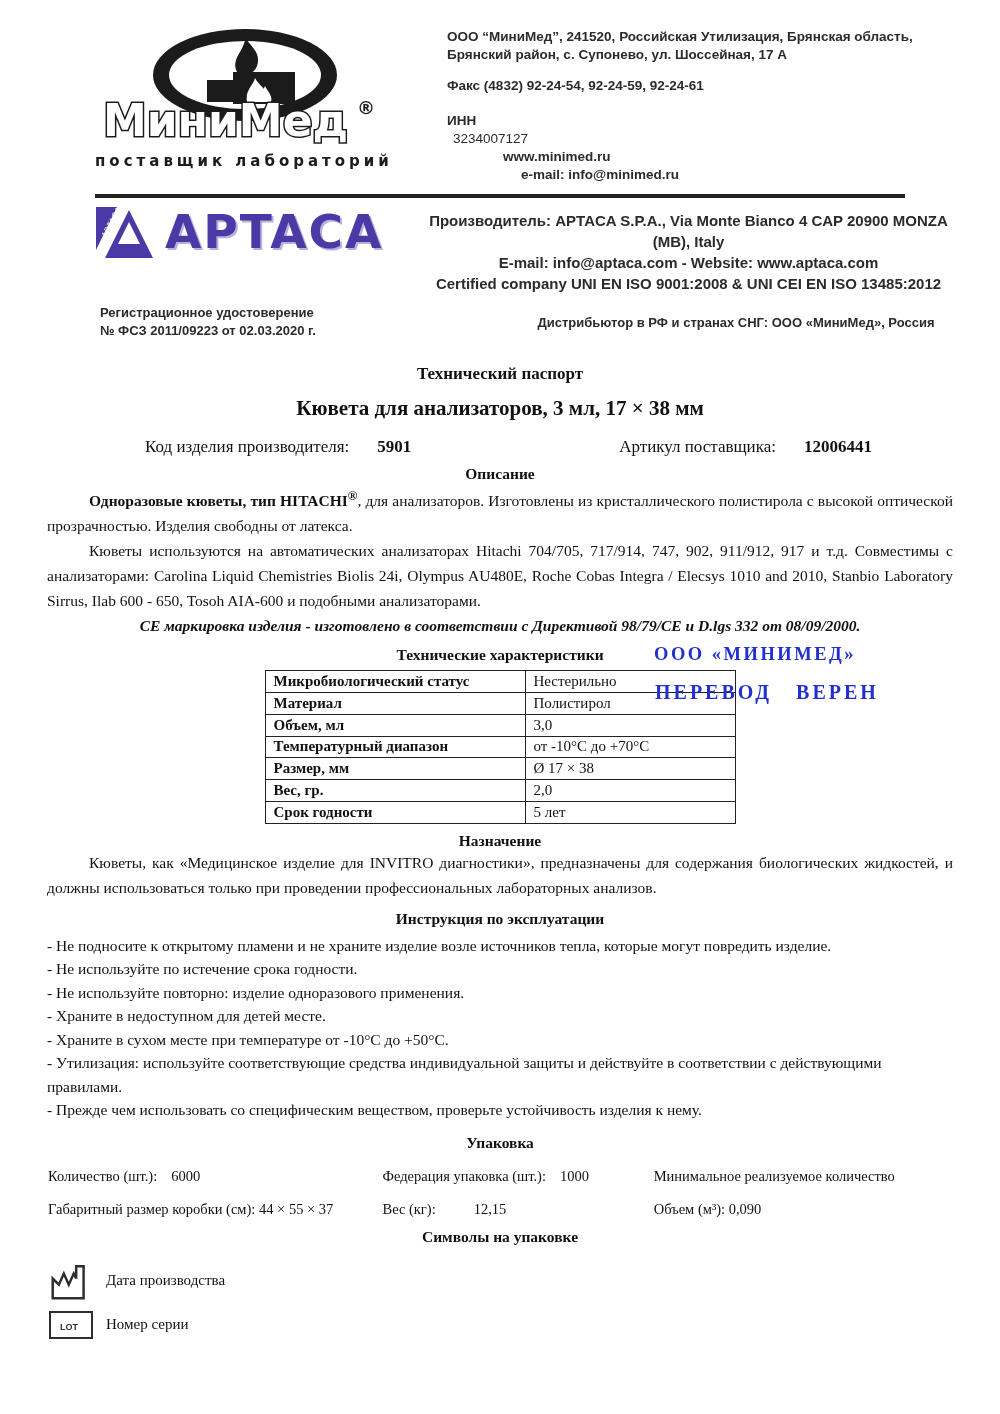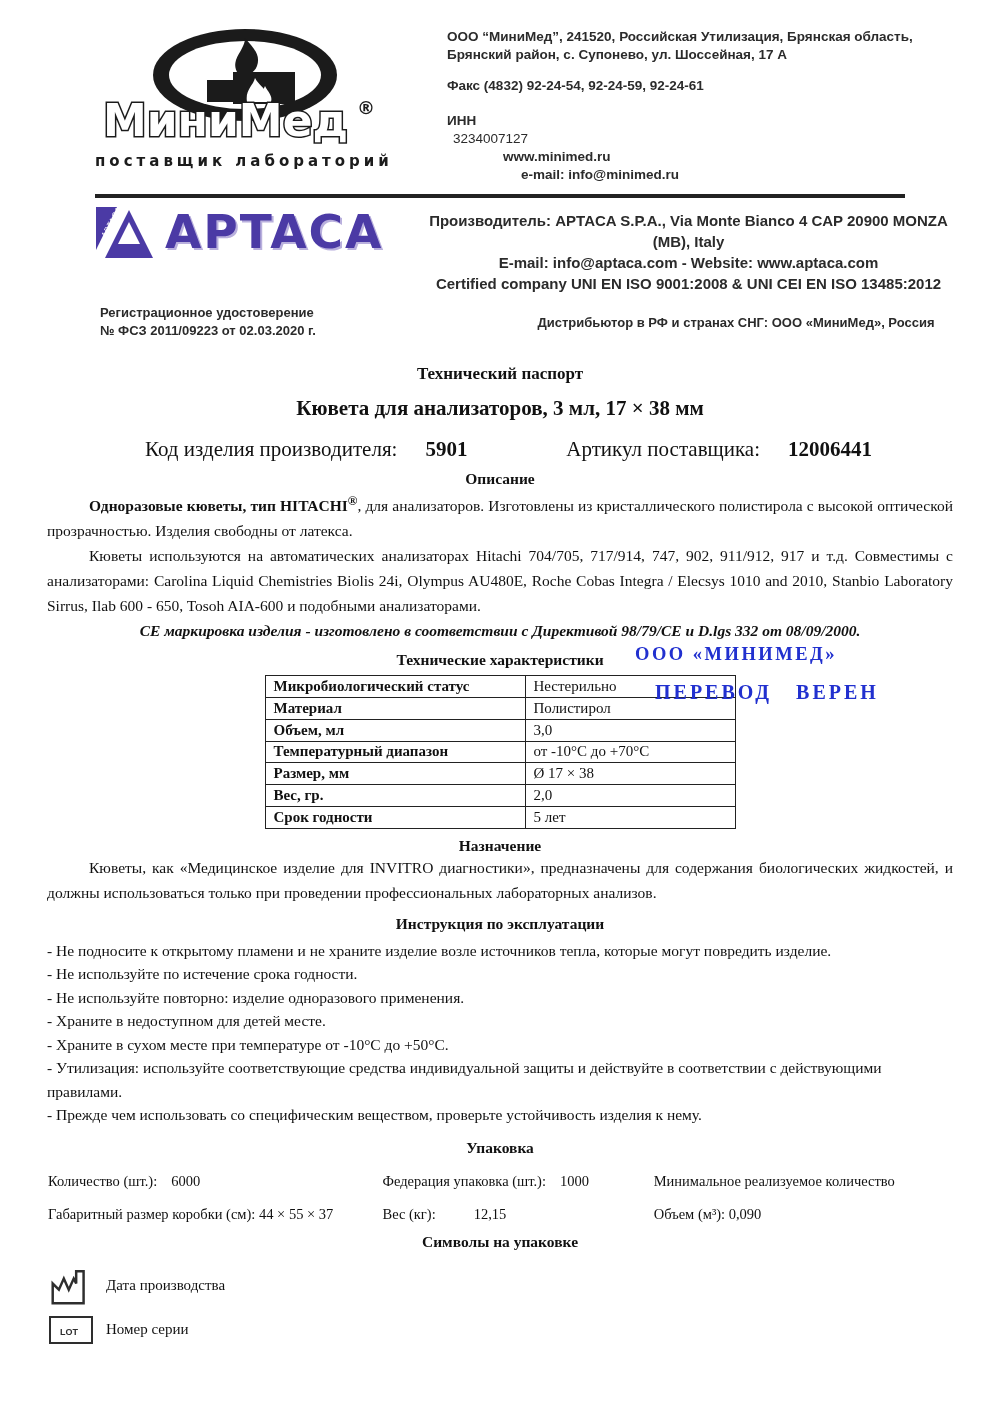--- a/index.html
+++ b/index.html
@@ -44,38 +44,38 @@
     font-size:15px; line-height:21px; color:#2b2b2b; padding-top:4px;
   }
   .reg-row { display:flex; padding:10px 48px 0 100px;
     font-family:"Liberation Sans", sans-serif; font-weight:bold;
     font-size:13px; line-height:18px; color:#2b2b2b; }
   .reg-left { flex:0 0 420px; }
   .reg-right { flex:1; text-align:center; padding-top:10px; }
   
   .doc-title { text-align:center; font-weight:bold; font-size:17px; margin-top:24px; }
   .product-title { text-align:center; font-weight:bold; font-size:21px; margin-top:12px; }
-  .code-row { display:flex; justify-content:space-between; padding:0 128px 0 145px; margin-top:16px; font-size:21px; }
+  .code-row { display:flex; justify-content:space-between; padding:0 128px 0 145px; margin-top:16px; font-size:17px; }
   .code-row b { margin-left:28px; }
   .sec-heading { text-align:center; font-weight:bold; font-size:15.5px; margin-top:8px; }
   
   .body-text { padding:0 47px; }
   .para { font-size:15.5px; line-height:25px; text-align:justify; text-indent:42px; }
   .ce-line { text-align:center; font-weight:bold; font-style:italic; font-size:15.5px; line-height:24px; margin-top:1px; }
   
   .spec-table { border-collapse:collapse; margin:6px auto 0 auto; font-size:15px; }
   .spec-table td { border:1.5px solid #222; padding:0 8px; height:21.8px; }
   .spec-table td.lbl { width:260px; font-weight:bold; }
   .spec-table td.val { width:210px; }
   
   .stamp-l1, .stamp-l2 {
     position:absolute; font-family:"Liberation Serif", serif; font-weight:bold;
     white-space:nowrap;
   }
-  .stamp-l1 { left:635px; top:644px; font-size:18.5px; letter-spacing:2.5px; }
+  .stamp-l1 { left:654px; top:644px; font-size:18.5px; letter-spacing:2.5px; }
   .stamp-l2 { left:655px; top:681px; font-size:20px; letter-spacing:3px; word-spacing:16px; }
   
   .instr { font-size:15.5px; line-height:23.5px; text-align:left; }
   
   .pack-grid { display:grid; grid-template-columns:37% 30% 33%; row-gap:16px; padding:0 48px; margin-top:16px; font-size:14.5px; }
   .pack-grid .v { margin-left:14px; }
   
   .sym-area { display:flex; padding:0 48px; margin-top:14px;flex-direction:column; }
   .sym-col1 { flex:0 0 235px; }
   .sym-col2 { flex:0 0 320px; }

